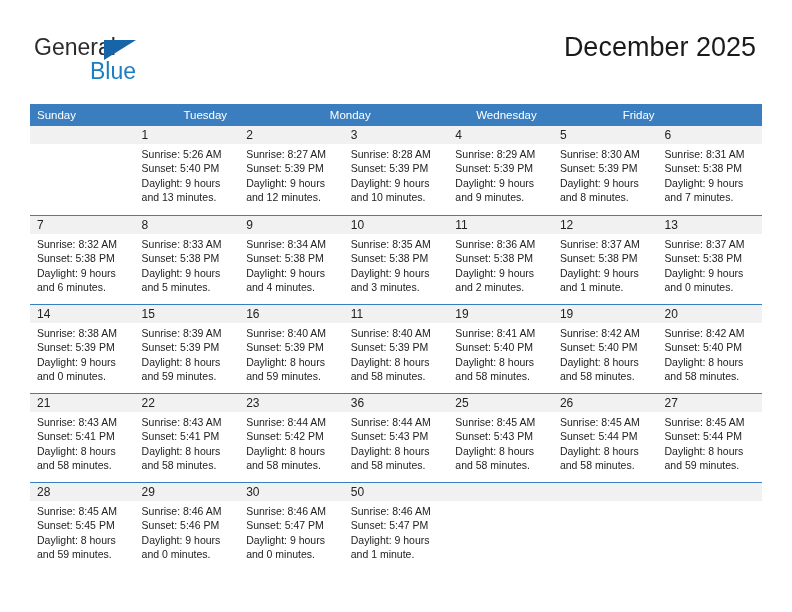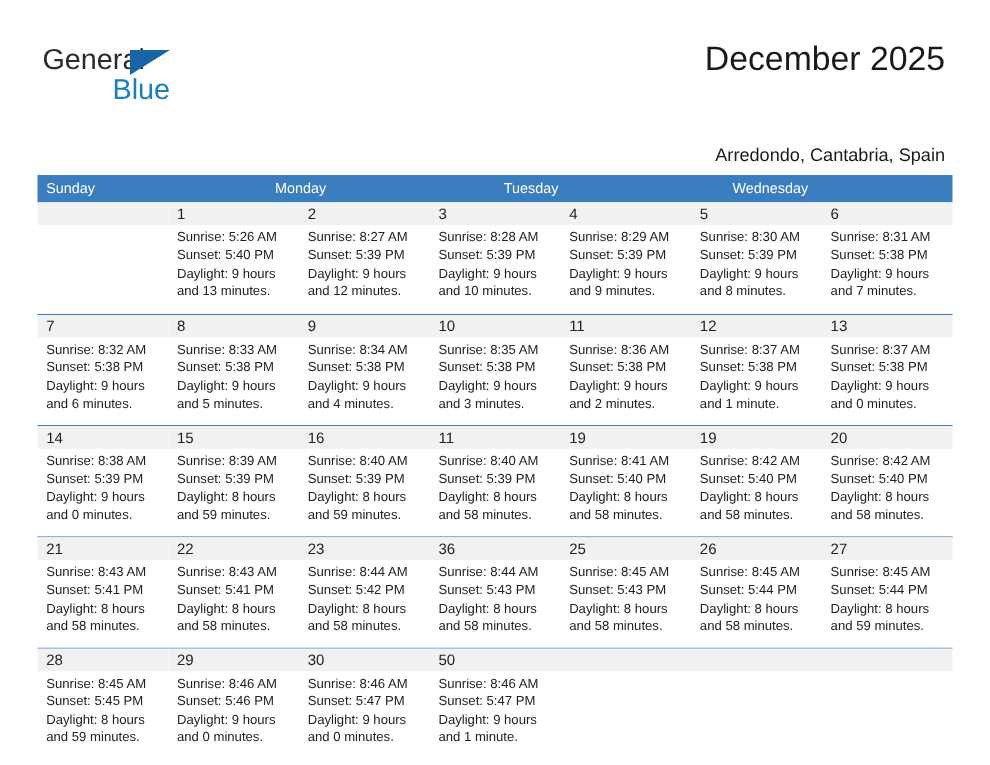--- a/index.html
+++ b/index.html
@@ -87,21 +87,20 @@
   .calendar {
     position: absolute;
     left: 30px;
     top: 104px;
     width: 732px;
   }
   .weekdays {
     display: flex;
     background: #3a7ebf;
     height: 22px;
-    margin-top: 36px;
   }
   .weekday {
     flex: 1 1 0;
     color: #ffffff;
     font-size: 11.5px;
     line-height: 22px;
     padding-left: 7px;
     box-sizing: border-box;
     white-space: nowrap;
   }
@@ -158,23 +157,24 @@
       <span class="logo-blue">Blue</span>
     </div>
 
     <div class="title">December 2025</div>
     <div class="subtitle">Arredondo, Cantabria, Spain</div>
   </div>
 
   <div class="calendar">
     <div class="weekdays">
         <div class="weekday">Sunday</div>
+        <div class="weekday">Tuesday</div>
         <div class="weekday">Monday</div>
-        <div class="weekday">Tuesday</div>
         <div class="weekday">Wednesday</div>
+        <div class="weekday">Friday</div>
       </div>
     <div id="weeks-container">
         <div class="week">
           <div class="day empty">
             <div class="day-num-band"></div>
             <div class="day-lines"></div>
           </div>
           <div class="day">
             <div class="day-num-band">1</div>
             <div class="day-lines">

